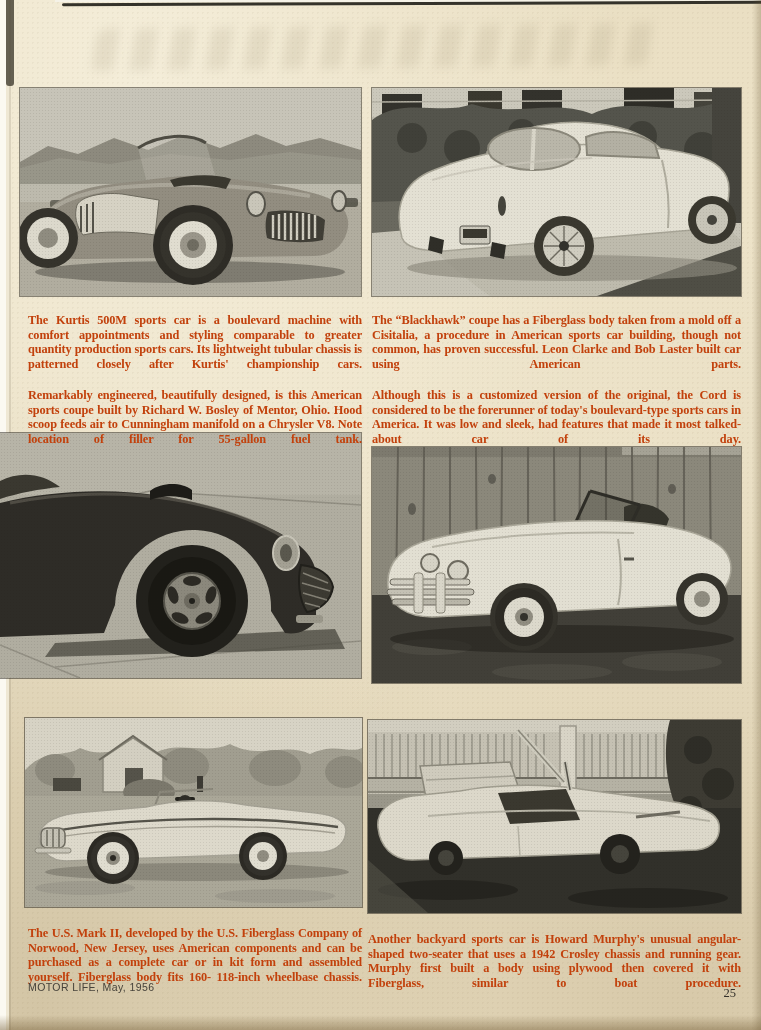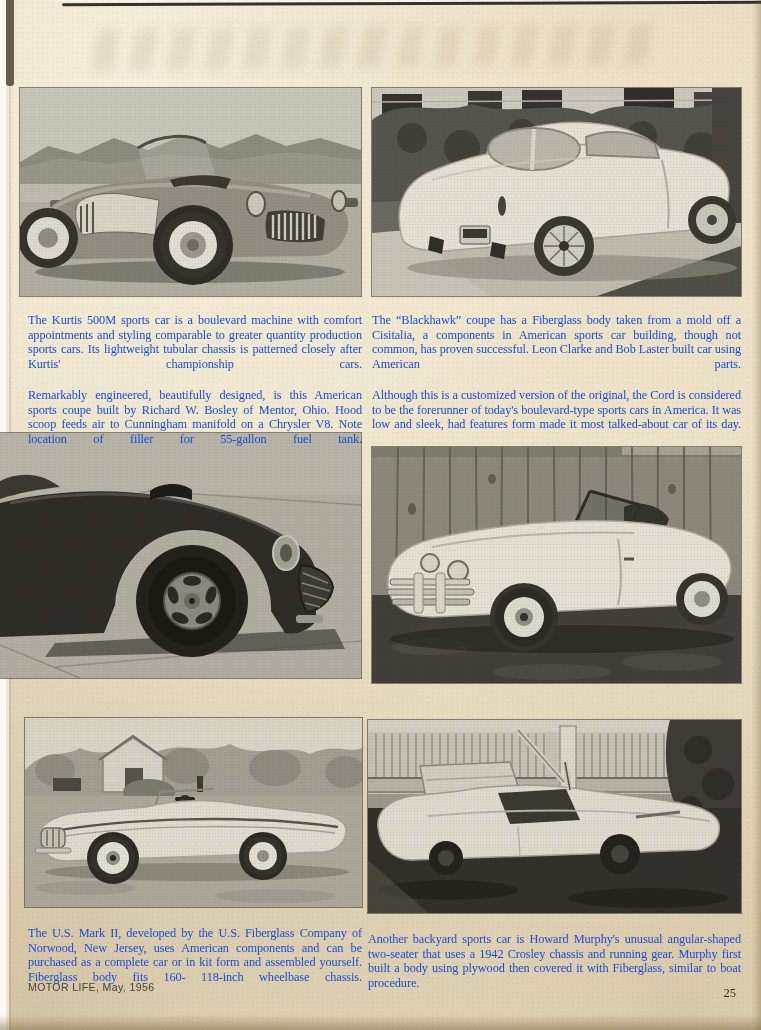--- a/index.html
+++ b/index.html
@@ -31,21 +31,21 @@
     background:repeating-linear-gradient(90deg,rgba(150,138,108,.45) 0 22px,rgba(150,138,108,0) 22px 38px);
     filter:blur(5px);transform:skewX(-10deg) rotate(-.6deg);border-radius:8px;}
   
   .photo{position:absolute;overflow:hidden;background:#b9b6a9;z-index:2;
     box-shadow:0 0 0 1px rgba(48,44,36,.55), inset 0 0 8px rgba(40,36,28,.35);}
   .photo svg{display:block;width:100%;height:100%;}
   .photo .grain{position:absolute;inset:0;pointer-events:none;opacity:.55;
     background-image:radial-gradient(rgba(30,28,22,.16) 1px, transparent 1px);
     background-size:3px 3px;}
   
-  .caption{position:absolute;z-index:3;color:#1d4ed8;font-weight:400;
+  .caption{position:absolute;z-index:3;color:#c2410c;font-weight:700;
     font-family:"Liberation Serif",serif;font-size:12.3px;line-height:14.4px;
     text-align:justify;text-align-last:justify;letter-spacing:-.1px;}
   
   .footer-left{position:absolute;left:28px;top:981px;z-index:3;color:#46423a;
     font-family:"Liberation Sans",sans-serif;font-size:10.5px;letter-spacing:.4px;}
   .footer-right{position:absolute;right:25px;top:986px;z-index:3;color:#34302a;
     font-family:"Liberation Serif",serif;font-weight:400;font-size:12.5px;}
 </style>
 </head>
 <body>
@@ -167,25 +167,25 @@
       <circle cx="340" cy="132" r="24" fill="#3a382f"></circle>
       <circle cx="340" cy="132" r="16" fill="#c8c5b8"></circle>
       <circle cx="340" cy="132" r="5" fill="#45443c"></circle>
     </g>
   </svg>
   <div class="grain"></div>
 </figure>
 
 <p class="caption" style="left:28px;top:301px;width:334px;">The Kurtis 500M sports car is a boulevard machine with comfort appointments and styling comparable to greater quantity production sports cars. Its lightweight tubular chassis is patterned closely after Kurtis' championship cars.</p>
 
-<p class="caption" style="left:372px;top:301px;width:369px;">The “Blackhawk” coupe has a Fiberglass body taken from a mold off a Cisitalia, a components in American sports car building, though not common, has proven successful. Leon Clarke and Bob Laster built car using American parts.</p>
+<p class="caption" style="left:372px;top:301px;width:369px;">The “Blackhawk” coupe has a Fiberglass body taken from a mold off a Cisitalia, a procedure in American sports car building, though not common, has proven successful. Leon Clarke and Bob Laster built car using American parts.</p>
 
 <p class="caption" style="left:28px;top:376px;width:334px;">Remarkably engineered, beautifully designed, is this American sports coupe built by Richard W. Bosley of Mentor, Ohio. Hood scoop feeds air to Cunningham manifold on a Chrysler V8. Note location of filler for 55-gallon fuel tank.</p>
 
-<p class="caption" style="left:372px;top:376px;width:369px;">Although this is a customized version of the original, the Cord is considered to be the forerunner of today's boulevard-type sports cars in America. It was low and sleek, had features form made it most talked-about car of its day.</p>
+<p class="caption" style="left:372px;top:376px;width:369px;">Although this is a customized version of the original, the Cord is considered to be the forerunner of today's boulevard-type sports cars in America. It was low and sleek, had features that made it most talked-about car of its day.</p>
 
 <figure class="photo" style="left:0;top:433px;width:361px;height:245px;margin:0;">
   <svg viewBox="0 0 361 245">
     <rect width="361" height="245" fill="#b0ada0"></rect>
     <rect width="361" height="62" fill="#b7b4a7"></rect>
     <g stroke="#8f8c80" stroke-width="1.6" opacity=".9">
       <line x1="0" y1="92" x2="150" y2="58"></line>
         <line x1="150" y1="58" x2="361" y2="72"></line>
       <line x1="55" y1="234" x2="361" y2="208"></line>
         <line x1="0" y1="212" x2="80" y2="245"></line>

